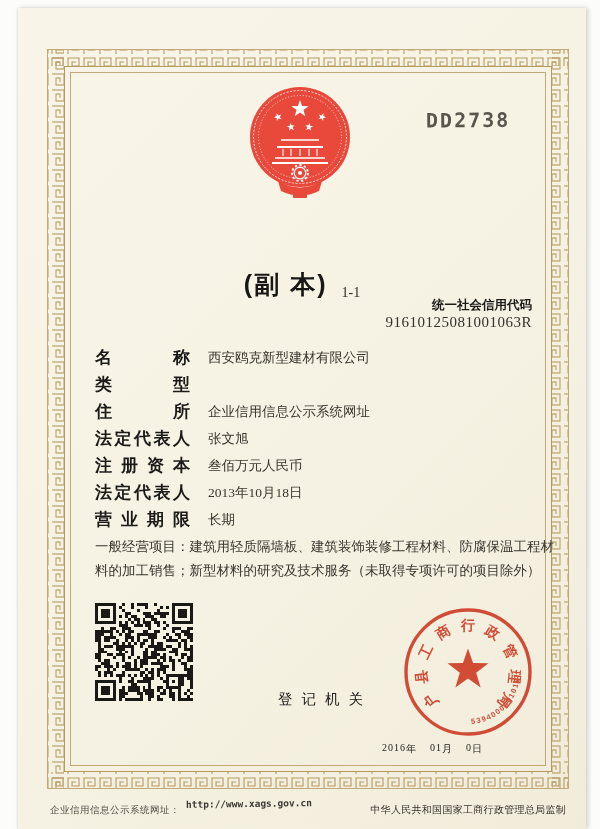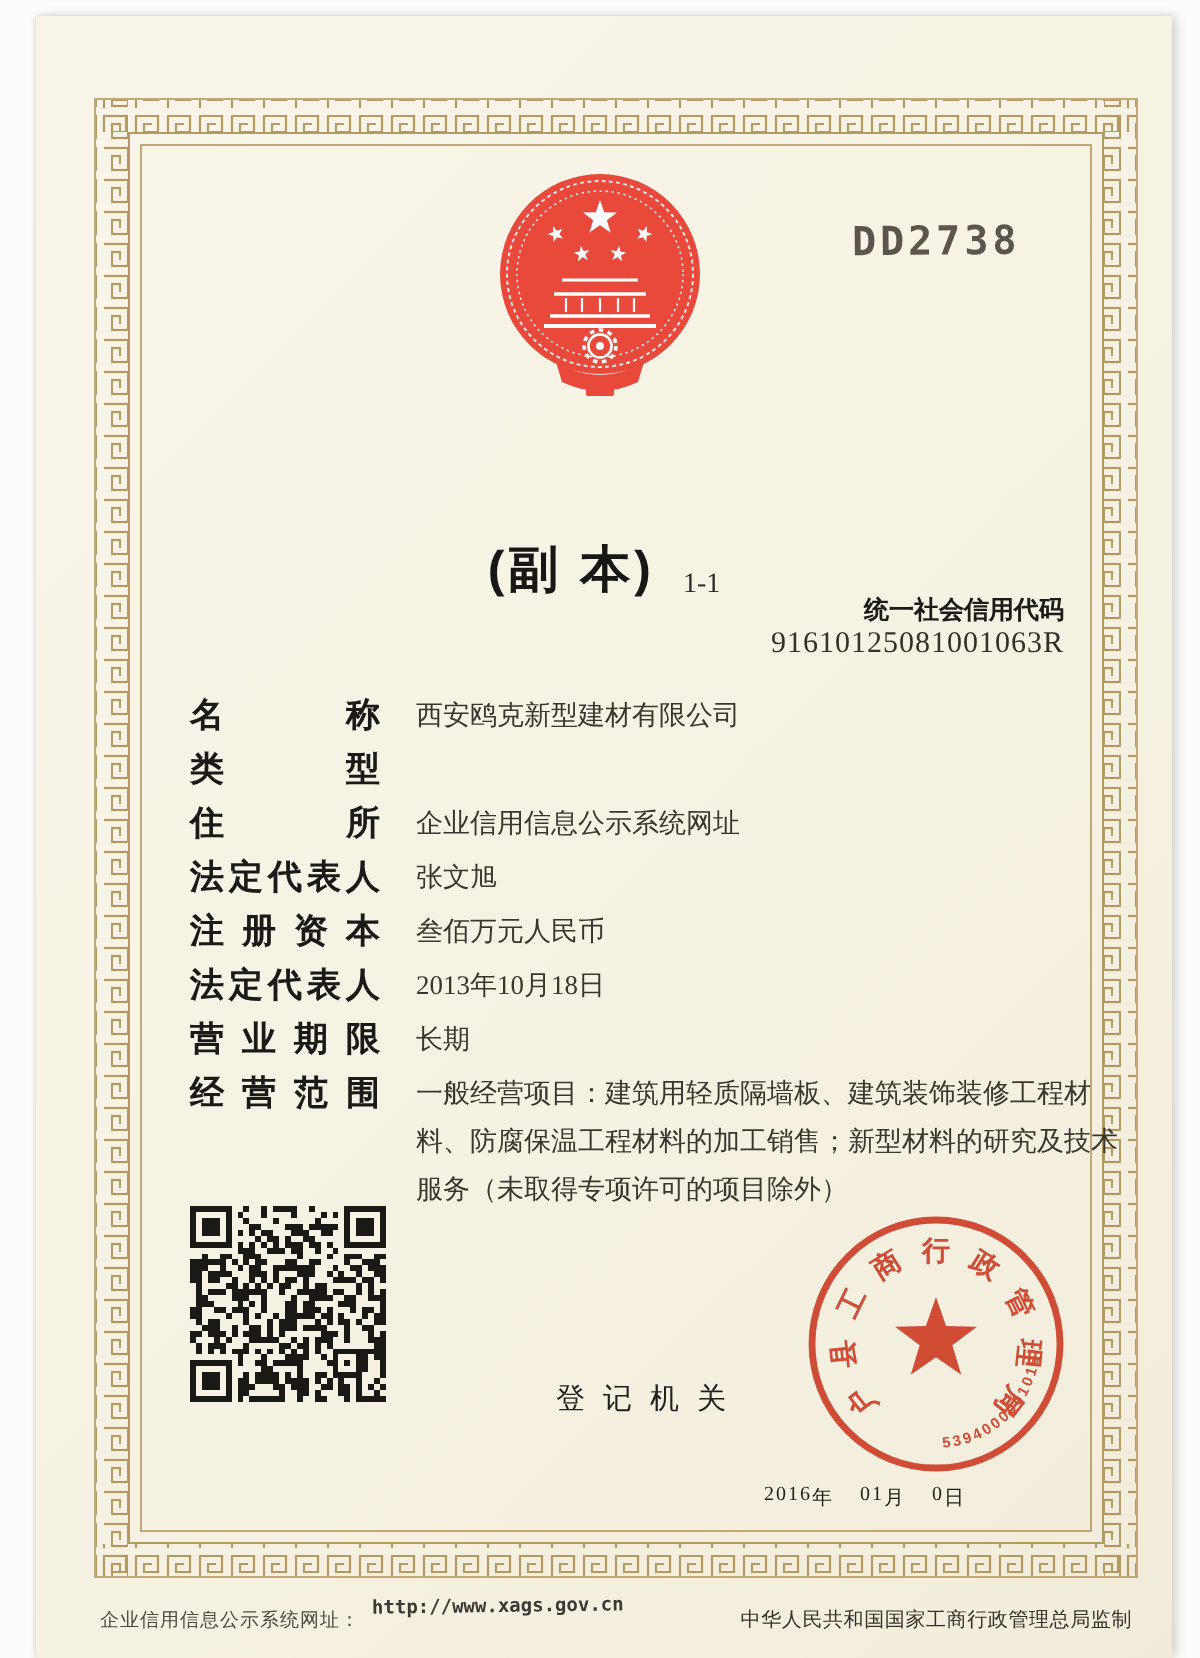--- a/index.html
+++ b/index.html
@@ -181,21 +181,20 @@
     </div>
     <div class="field-row">
       <div class="field-label">法定代表人</div>
       <div class="field-value">2013年10月18日</div>
     </div>
     <div class="field-row">
       <div class="field-label">营业期限</div>
       <div class="field-value">长期</div>
     </div>
     <div class="field-row scope">
-      <div class="field-label">经营范围</div>
       <div class="field-value">一般经营项目：建筑用轻质隔墙板、建筑装饰装修工程材料、防腐保温工程材料的加工销售；新型材料的研究及技术服务（未取得专项许可的项目除外）</div>
     </div>
   </div>
 
   <svg class="qr" id="qr-svg" viewBox="0 0 33 33" shape-rendering="crispEdges">
       <rect x="9" y="0" width="1" height="1" fill="#1b1915"></rect>
       <rect x="12" y="0" width="1" height="1" fill="#1b1915"></rect>
       <rect x="14" y="0" width="1" height="1" fill="#1b1915"></rect>
       <rect x="15" y="0" width="1" height="1" fill="#1b1915"></rect>
       <rect x="16" y="0" width="1" height="1" fill="#1b1915"></rect>

